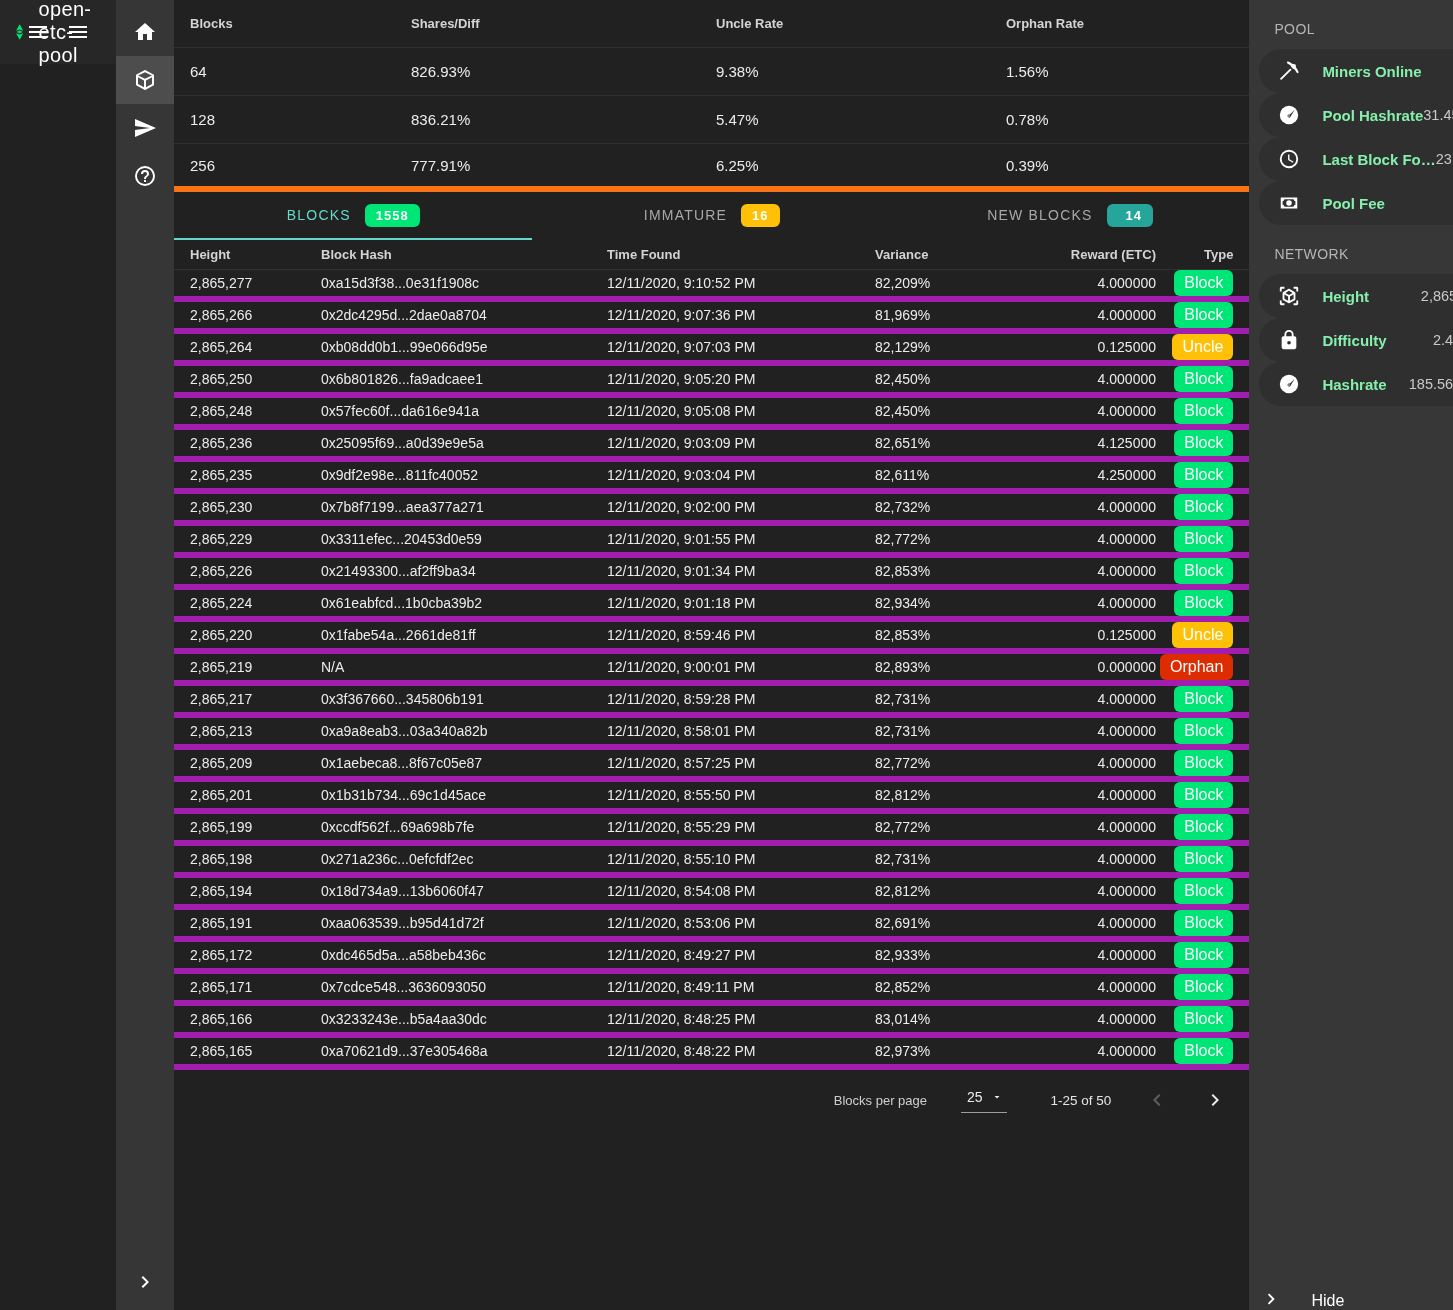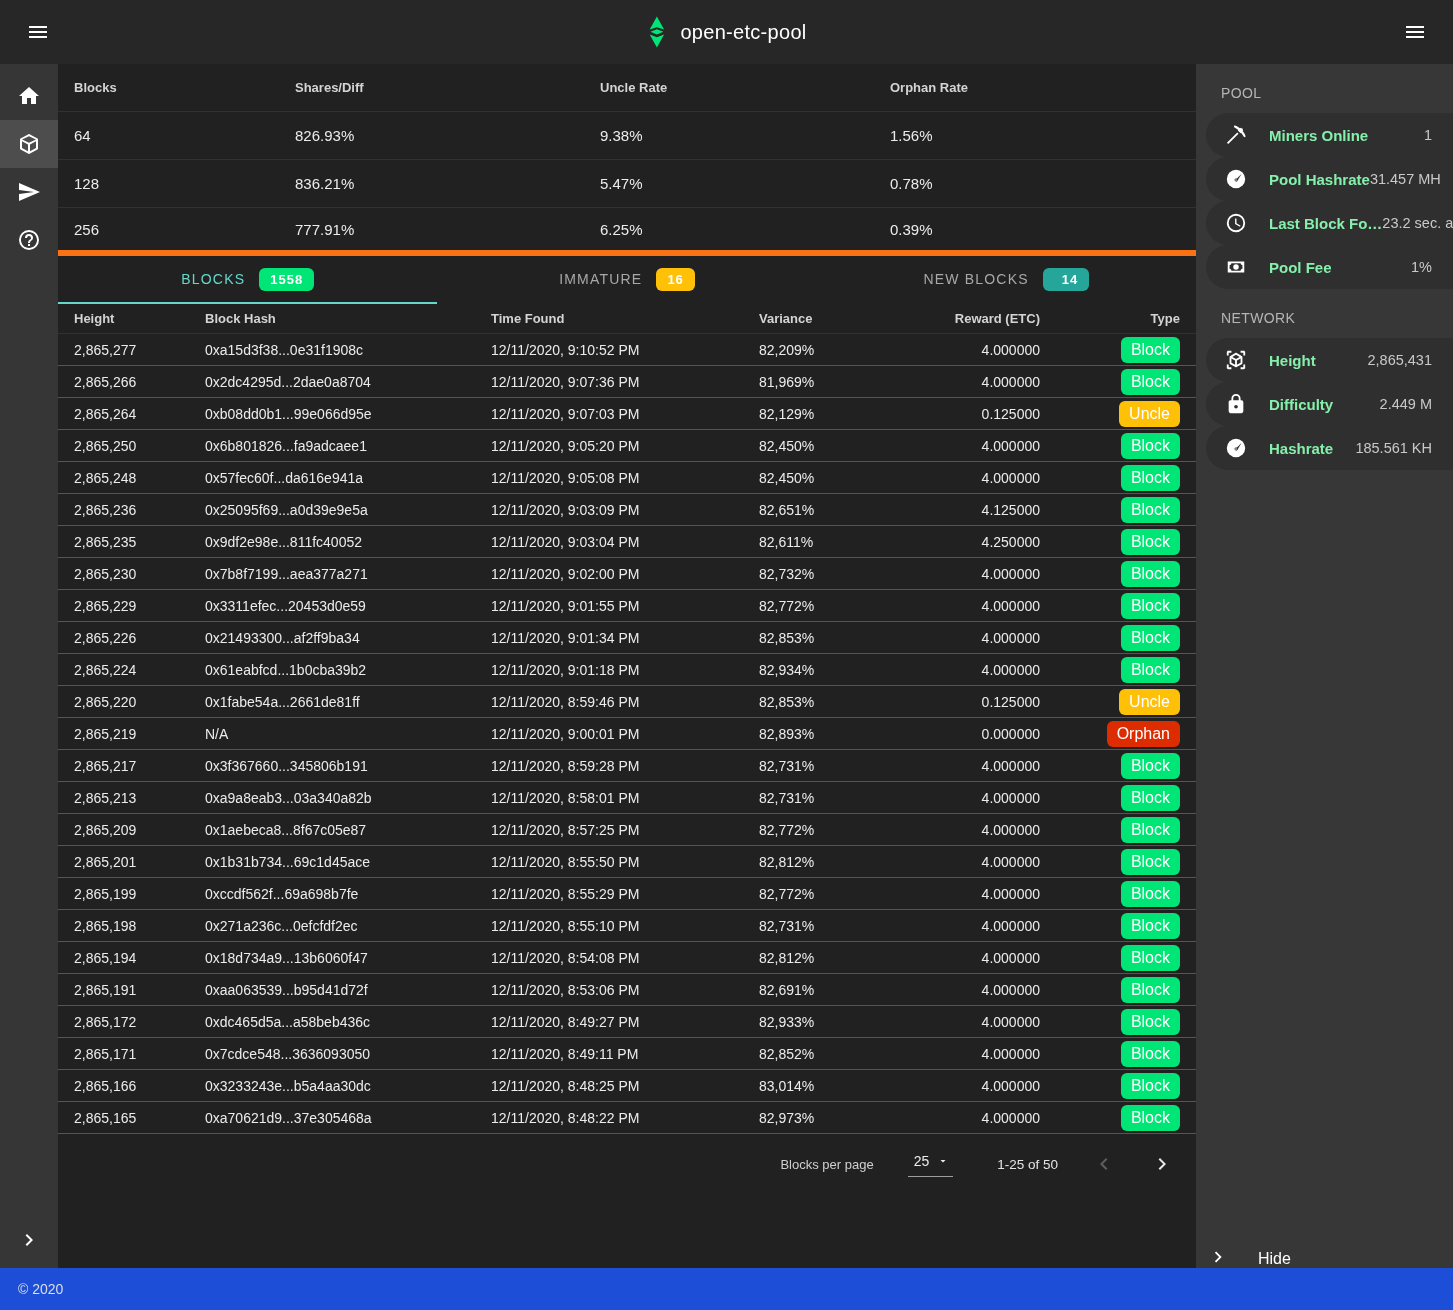--- a/index.html
+++ b/index.html
@@ -1,21 +1,21 @@
 <!DOCTYPE html>
 <html><head>
 <meta charset="utf-8">
 <style>
   * { margin:0; padding:0; box-sizing:border-box; }
   html,body { width:1453px; height:1310px; }
   body {
     font-family:"Liberation Sans", sans-serif;
     background:#212121; color:#ececec; overflow:hidden;
   }
-  .app { display:flex; flex-direction:column; width:100%; height:100%; }
+  .app { display:flex; flex-direction:row; width:100%; height:100%; }
 
   
   .topbar {
     height:64px; background:#272727; display:flex; align-items:center;
     padding:0 18px; flex:none; position:relative;
   }
   .icon-btn { background:none; border:none; cursor:pointer; color:#fff;
     width:40px; height:40px; display:flex; align-items:center; justify-content:center; }
   .icon-btn svg { width:24px; height:24px; fill:currentColor; }
   .brand { position:absolute; left:50%; transform:translateX(-50%);
@@ -58,21 +58,21 @@
   .count-badge.green { background:#00e676; }
   .count-badge.amber { background:#ffc107; }
   .count-badge.teal  { background:#26a69a;padding-left:19px; }
 
   
   .btable-head, .btable-row { display:grid;
     grid-template-columns:131px 286px 268px 165px 120px 1fr;
     align-items:center; padding:0 16px; }
   .btable-head { height:30px; border-bottom:1px solid #313131;
     font-size:13px; font-weight:700; color:#d4d4d4; }
-  .btable-row { height:32px; border-bottom:1px solid #a21caf; font-size:14px; color:#ececec; cursor:pointer; }
+  .btable-row { height:32px; border-bottom:6px solid #a21caf; font-size:14px; color:#ececec; cursor:pointer; }
   .cell-reward, .head-reward { text-align:right; padding-right:4px; }
   .cell-type, .head-type { display:flex; justify-content:flex-end; }
   .head-type { color:#d4d4d4; }
   .type-badge { min-width:52px; text-align:center; border-radius:6px; padding:4px 10px;
     font-size:16px; color:#fff; }
   .type-badge.block  { background:#00e676; }
   .type-badge.uncle  { background:#ffc107; }
   .type-badge.orphan { background:#dd2c00; }
 
   

